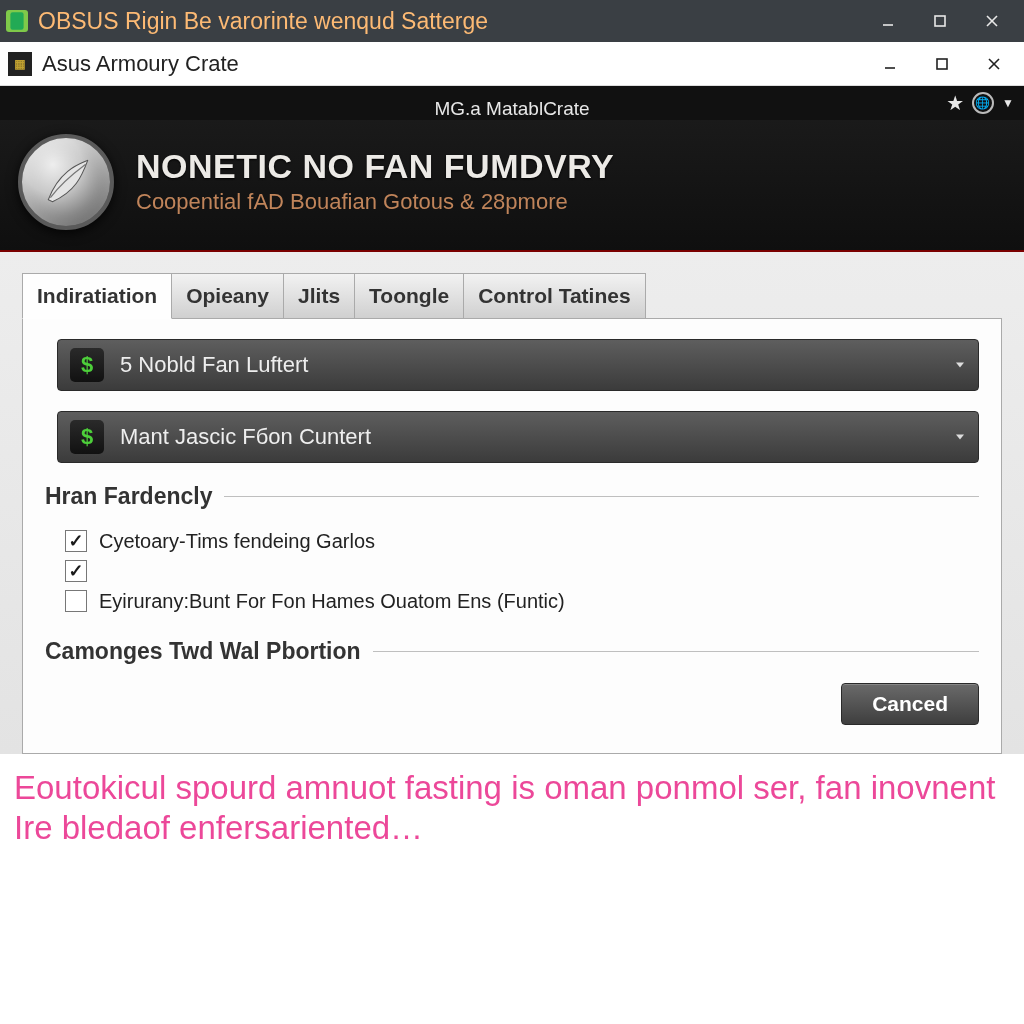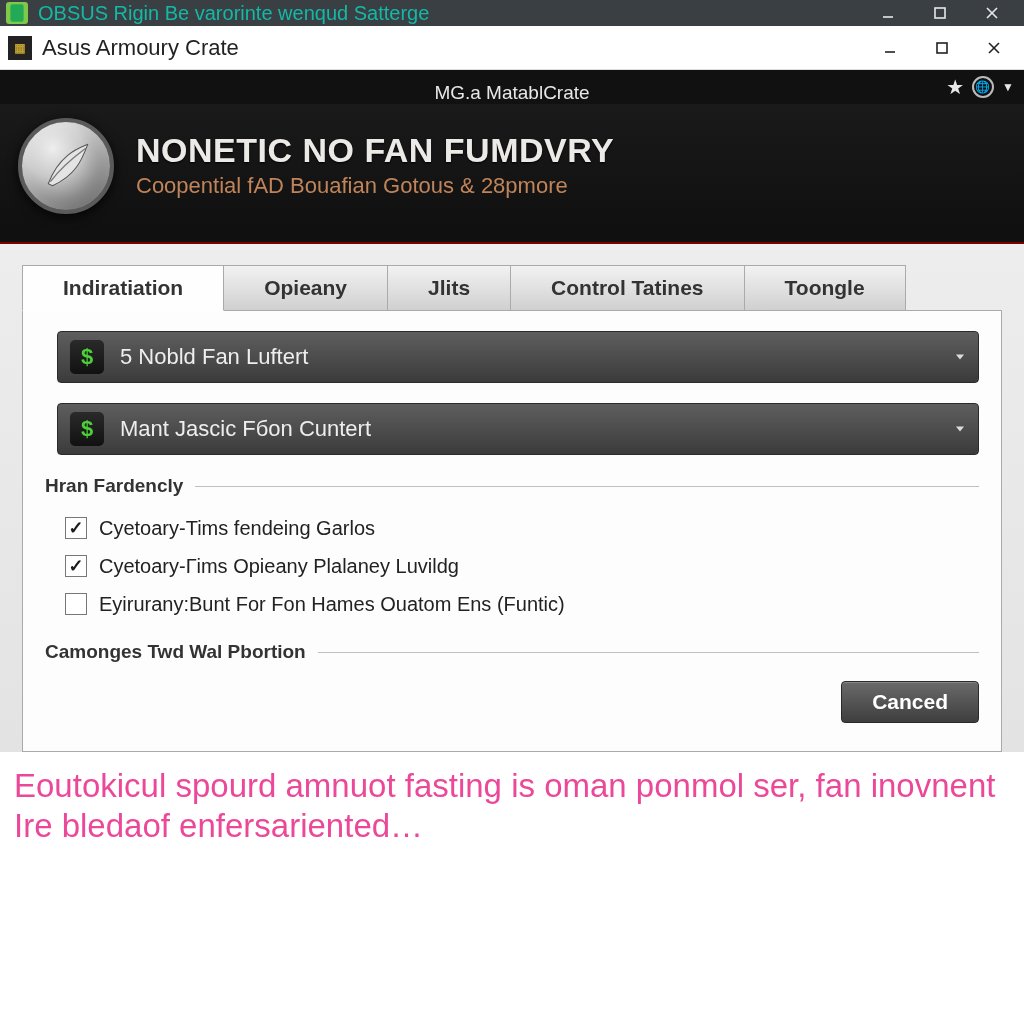--- a/index.html
+++ b/index.html
@@ -5,27 +5,27 @@
   * { box-sizing: border-box; margin: 0; padding: 0; }
   body {
     width: 1024px;
     height: 1024px;
     font-family: "Segoe UI", Tahoma, sans-serif;
     background: #fff;
     overflow: hidden;
   }
   
   .outer-titlebar {
-    height: 26px;
+    height: 42px;
     background: #3a3f44;
     display: flex;
     align-items: center;
     padding: 0 6px;
-    color: #14b8a6;
-    font-size: 20px;
+    color: #fdba74;
+    font-size: 23px;
   }
   .outer-titlebar .appicon {
     width: 22px; height: 22px;
     background: #7fc94a;
     border-radius: 3px;
     margin-right: 10px;
     display:flex;align-items:center;justify-content:center;
   }
   .outer-titlebar .spacer { flex:1; }
   .win-btn {
@@ -71,21 +71,21 @@
   }
   .star-icon { color:#e8e8e8; font-size:20px; }
   .globe-icon {
     width:22px;height:22px;border:2px solid #bbb;border-radius:50%;
     display:flex;align-items:center;justify-content:center;color:#bbb;font-size:12px;
   }
   .chev-down { font-size:12px;color:#e8e8e8;}
   
   .banner {
     background: linear-gradient(#1a1a1a,#0f0f0f);
-    padding: 14px 20px 28px 18px;
+    padding: 14px 20px 20px 18px;
     display:flex;
     align-items:center;
     border-bottom: 2px solid #7a0000;
   }
   .banner .orb {
     width: 96px; height:96px;
     border-radius:50%;
     background: radial-gradient(circle at 35% 30%, #eee, #c8c8c8 35%, #7a7a7a 70%, #2a2a2a 100%);
     border: 4px solid #5a5a5a;
     box-shadow: inset 0 6px 18px rgba(255,255,255,.45), 0 3px 12px rgba(0,0,0,.8);
@@ -112,21 +112,21 @@
   
   .content-area {
     background: linear-gradient(#ededed,#e3e3e3);
     padding: 20px 22px 0 22px;
   }
   
   .tabs {
     display:flex;
   }
   .tab {
-    padding: 10px 40px;
+    padding: 10px 14px;
     font-size: 21px;
     font-weight: 600;
     color:#333;
     background: linear-gradient(#f2f2f2,#cfcfcf);
     border: 1px solid #aaa;
     border-bottom: none;
     margin-right: -1px;
     position:relative;
     top:1px;
   }
@@ -178,21 +178,21 @@
     position:absolute; right:14px; top:50%;
     width:0;height:0;border-left:4px solid transparent;border-right:4px solid transparent;
     border-top:5px solid #ddd;
     transform:translateY(-50%);
   }
   
   .fieldset {
     margin-top: 6px;
   }
   .fieldset-legend {
-    font-size: 19px;
+    font-size: 23px;
     font-weight: 600;
     color:#333;
     position:relative;
     display:flex;
     align-items:center;
   }
   .fieldset-legend::after{
     content:""; flex:1; height:1px; background:#bfbfbf; margin-left:12px;
   }
   .checklist { padding: 12px 0 12px 20px; }
@@ -300,22 +300,22 @@
     <div class="banner-sub">Coopential fAD Bouafian Gotous &amp; 28pmore</div>
   </div>
 </div>
 
 <div class="content-area">
 
   <div class="tabs">
     <div class="tab active"><span>Indiratiation</span></div>
     <div class="tab"><span>Opieany</span></div>
     <div class="tab"><span>Jlits</span></div>
+    <div class="tab"><span>Toongle</span></div>
     <div class="tab"><span>Control Tatines</span></div>
-    <div class="tab"><span>Toongle</span></div>
   </div>
 
   <div class="panel">
 
 
     <div class="selector">
       <div class="badge">$</div>
       <span>5 Nobld Fan Luftert</span>
     </div>
 
@@ -328,21 +328,20 @@
       <div class="fieldset-legend">
         <span>Hran Fardencly</span>
       </div>
       <div class="checklist">
         <div class="check-row">
           <div class="cbox">✓</div>
           <span>Cyetoary-Tims fendeing Garlos</span>
         </div>
         <div class="check-row">
           <div class="cbox">✓</div>
-          <span>Cyetoary-Гims Opieany Plalaney Luvildg</span>
         </div>
         <div class="check-row">
           <div class="cbox"></div>
           <span>Eyirurany:Bunt For Fon Hames Ouatom Ens (Funtic)</span>
         </div>
       </div>
     </div>
 
     <div class="fieldset">
       <div class="fieldset-legend">

